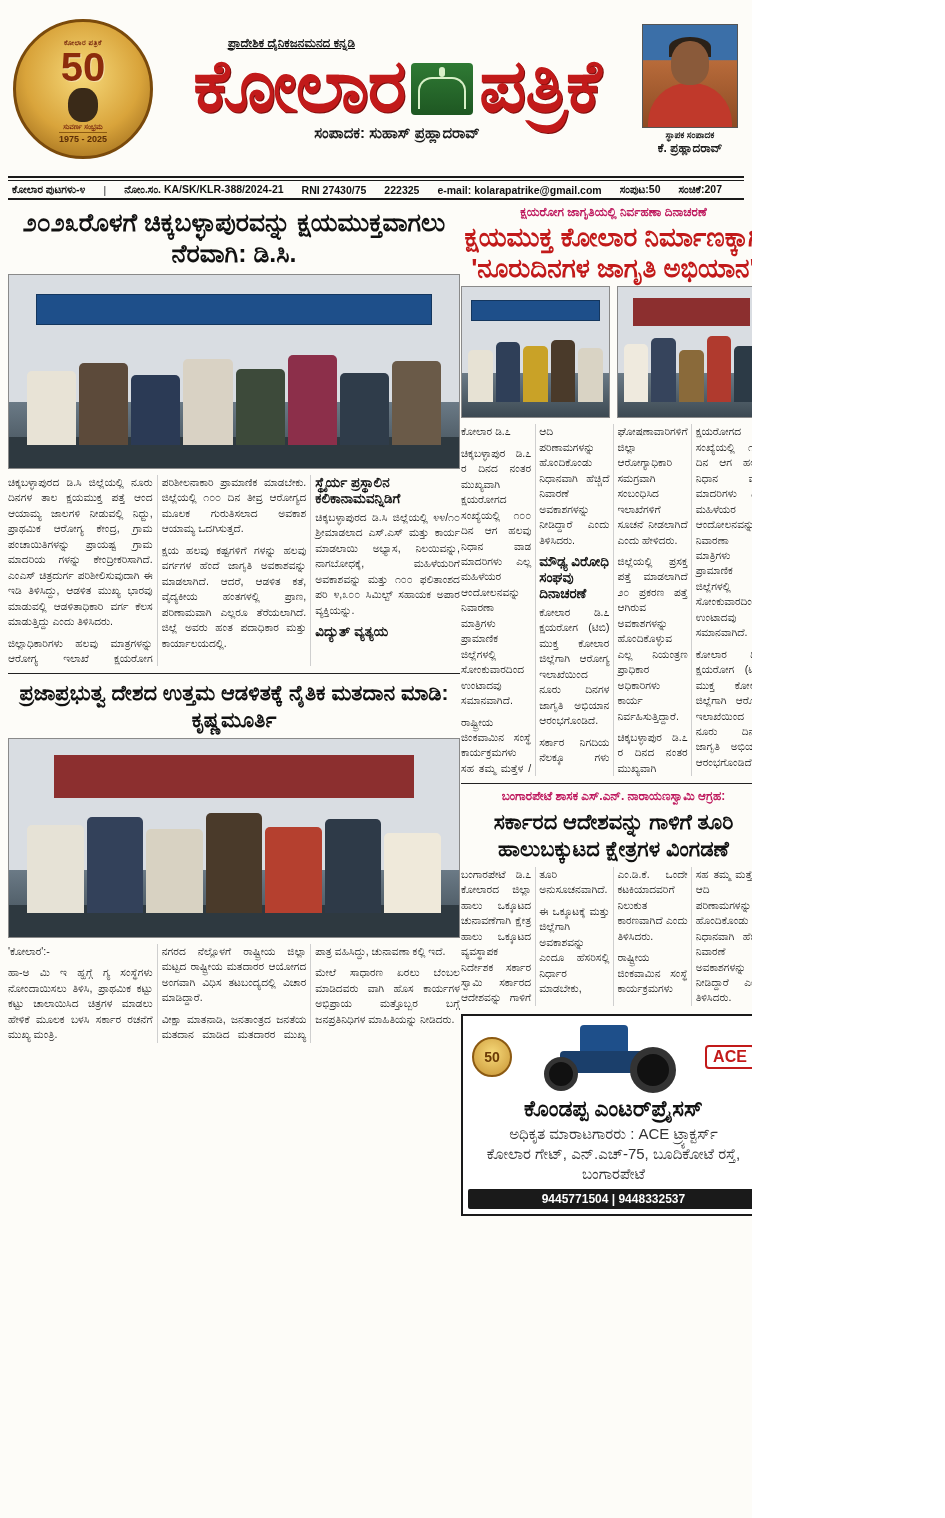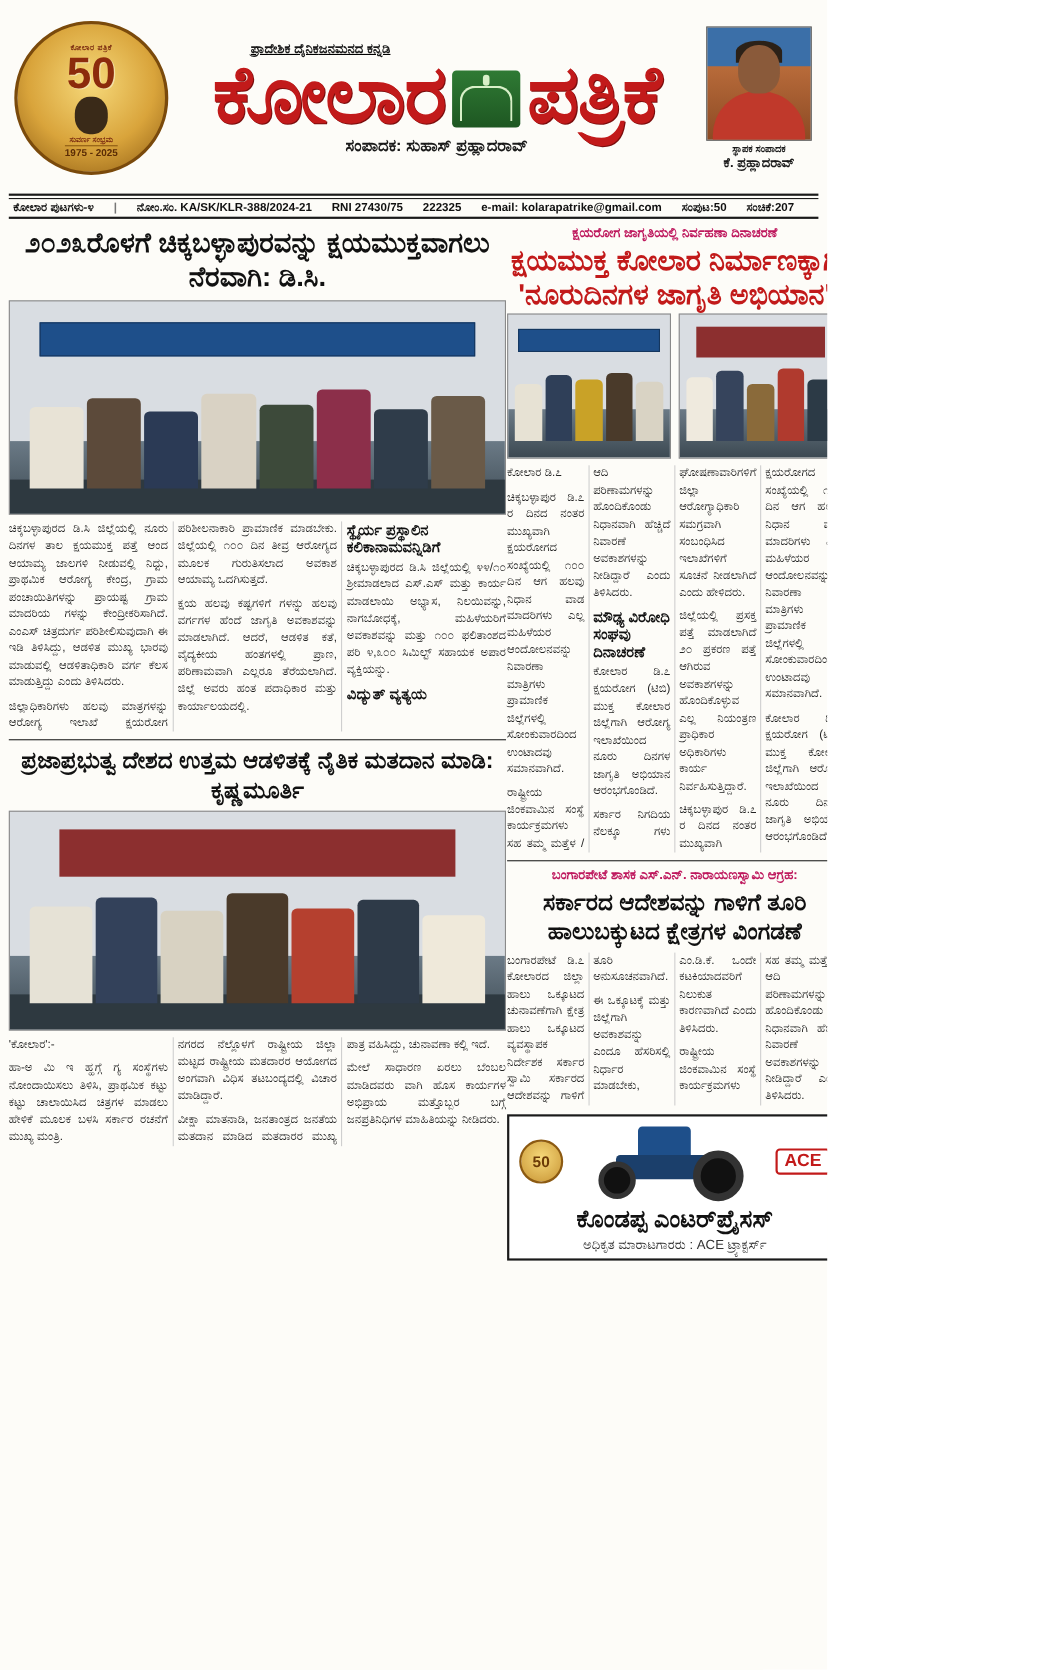--- a/index.html
+++ b/index.html
@@ -194,21 +194,21 @@
     font-size: 14px; font-weight: bold; color: #6b3a06;
     display: flex; align-items: center; justify-content: center;
   }
   .tractor { width: 150px; height: 72px; position: relative; }
   .tractor .cab { position: absolute; left: 46px; top: 4px; width: 48px; height: 30px; background: #1e4f8a; border-radius: 4px; }
   .tractor .bodyb { position: absolute; left: 26px; top: 30px; width: 96px; height: 22px; background: #1b3f6b; border-radius: 4px; }
   .tractor .wheelL { position: absolute; left: 10px; bottom: 2px; width: 34px; height: 34px; border-radius: 50%; background: #111; border: 5px solid #333; }
   .tractor .wheelR { position: absolute; right: 8px; bottom: 0; width: 46px; height: 46px; border-radius: 50%; background: #111; border: 7px solid #333; }
   .ace-logo { font-size: 16px; font-weight: bold; color: #c21a1a; border: 2px solid #c21a1a; padding: 1px 6px; border-radius: 4px; }
   .ad-title { font-size: 22px; font-weight: bold; color: #111; margin: 3px 0 2px; }
-  .ad-sub { font-size: 12px; color: #333; line-height: 1.35; }
+  .ad-sub { font-size: 15px; color: #333; line-height: 1.35; }
   .ad-phone {
     margin-top: 4px; background: #1a1a1a; color: #fff; font-size: 12px; font-weight: bold;
     padding: 3px 0; border-radius: 2px;
   }
 </style>
 </head>
 <body>
 
 <div class="page">
 
@@ -380,17 +380,19 @@
           <div class="tractor">
             <div class="cab"></div>
             <div class="bodyb"></div>
             <div class="wheelL"></div>
             <div class="wheelR"></div>
           </div>
           <div class="ace-logo">ACE</div>
         </div>
         <div class="ad-title">ಕೊಂಡಪ್ಪ ಎಂಟರ್‌ಪ್ರೈಸಸ್</div>
         <div class="ad-sub">ಅಧಿಕೃತ ಮಾರಾಟಗಾರರು : ACE ಟ್ರ್ಯಾಕ್ಟರ್ಸ್</div>
+        <div class="ad-sub">ಕೋಲಾರ ಗೇಟ್, ಎನ್.ಎಚ್-75, ಬೂದಿಕೋಟೆ ರಸ್ತೆ, ಬಂಗಾರಪೇಟೆ</div>
+        <div class="ad-phone">9445771504 | 9448332537</div>
       </div>
 
     </div>
   </div>
 </div>
 
 </body></html>

